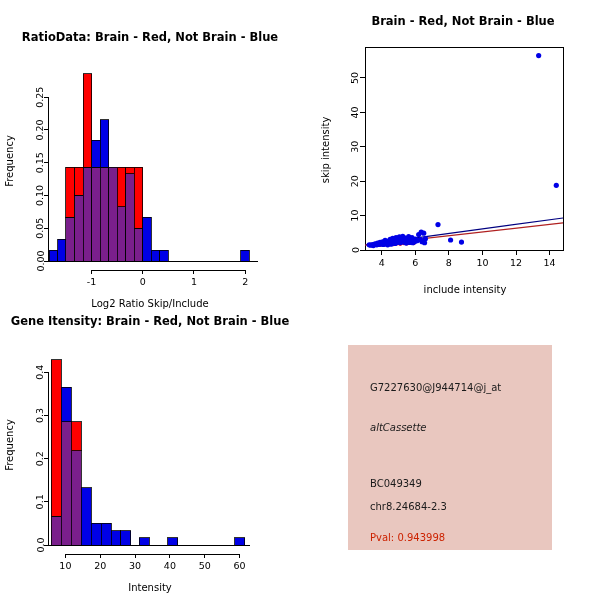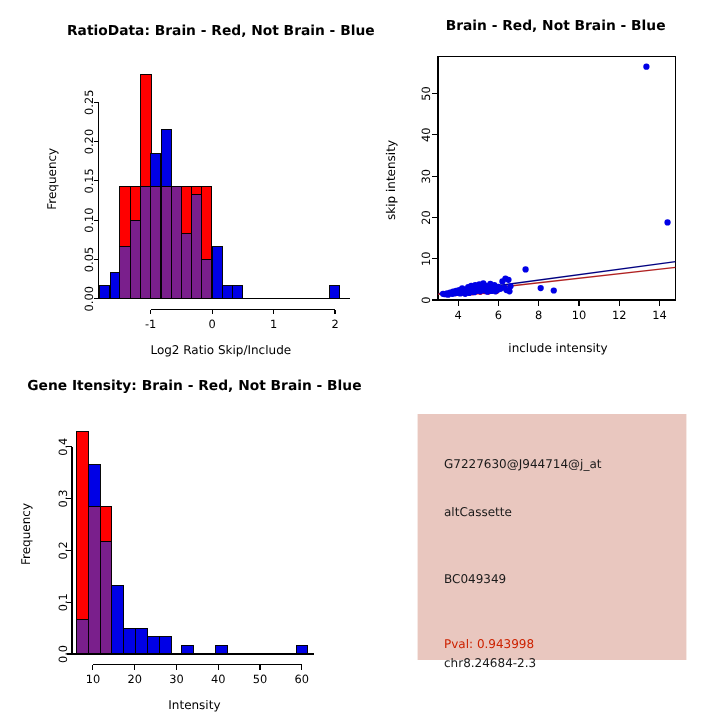--- a/index.html
+++ b/index.html
@@ -18,23 +18,23 @@
   #plot-grid {
     position: relative;
     width: 600px;
     height: 600px;
   }
   .panel {
     position: absolute;
     width: 300px;
     height: 300px;
   }
-  #panel-ratio-histogram   { left: 0;   top: 4px; padding-left: 34px;   }
+  #panel-ratio-histogram   { left: 0;   top: 16px;   }
   #panel-intensity-scatter { left: 313px; top: 0; text-align: center; }
-  #panel-gene-histogram    { left: 12px;   top: 300px; text-align: center; }
+  #panel-gene-histogram    { left: 0;   top: 300px; text-align: center; }
   #panel-gene-info         { left: 300px; top: 300px; }
 
   svg { display: block; }
 
   .plot-title {
     font-family: "DejaVu Sans", sans-serif;
     font-weight: bold;
     font-size: 11.5px;
     fill: #000000;
   }
@@ -64,36 +64,36 @@
     stroke: #000000;
     stroke-width: 0.8;
     shape-rendering: crispEdges;
   }
 
   
   #gene-info-box {
     position: absolute;
     left: 48px;
     top: 45px;
-    width: 224px;
+    width: 204px;
     height: 205px;
     background: #e9c7bf;
   }
   .info-line {
     position: absolute;
     left: 22px;
     font-family: "DejaVu Sans", sans-serif;
     font-size: 10px;
     color: #1a1a1a;
     white-space: nowrap;
   }
   #info-line-probe   { top: 37px; }
-  #info-line-type    { top: 77px; }
+  #info-line-type    { top: 77px; font-style: italic; }
   #info-line-acc     { top: 117px; margin-top: 16px; }
-  #info-line-locus   { top: 156px; margin-top: 47px; }
+  #info-line-locus   { top: 156px; }
   #info-line-pval    { top: 187px; color: #cc2200; }
 </style>
 </head>
 <body>
 
 <div id="plot-grid">
 
   <div class="panel" id="panel-ratio-histogram">
     <svg width="300" height="300" viewBox="0 0 300 300">
       <text class="plot-title" x="150" y="25" text-anchor="middle">RatioData: Brain - Red, Not Brain - Blue</text>

